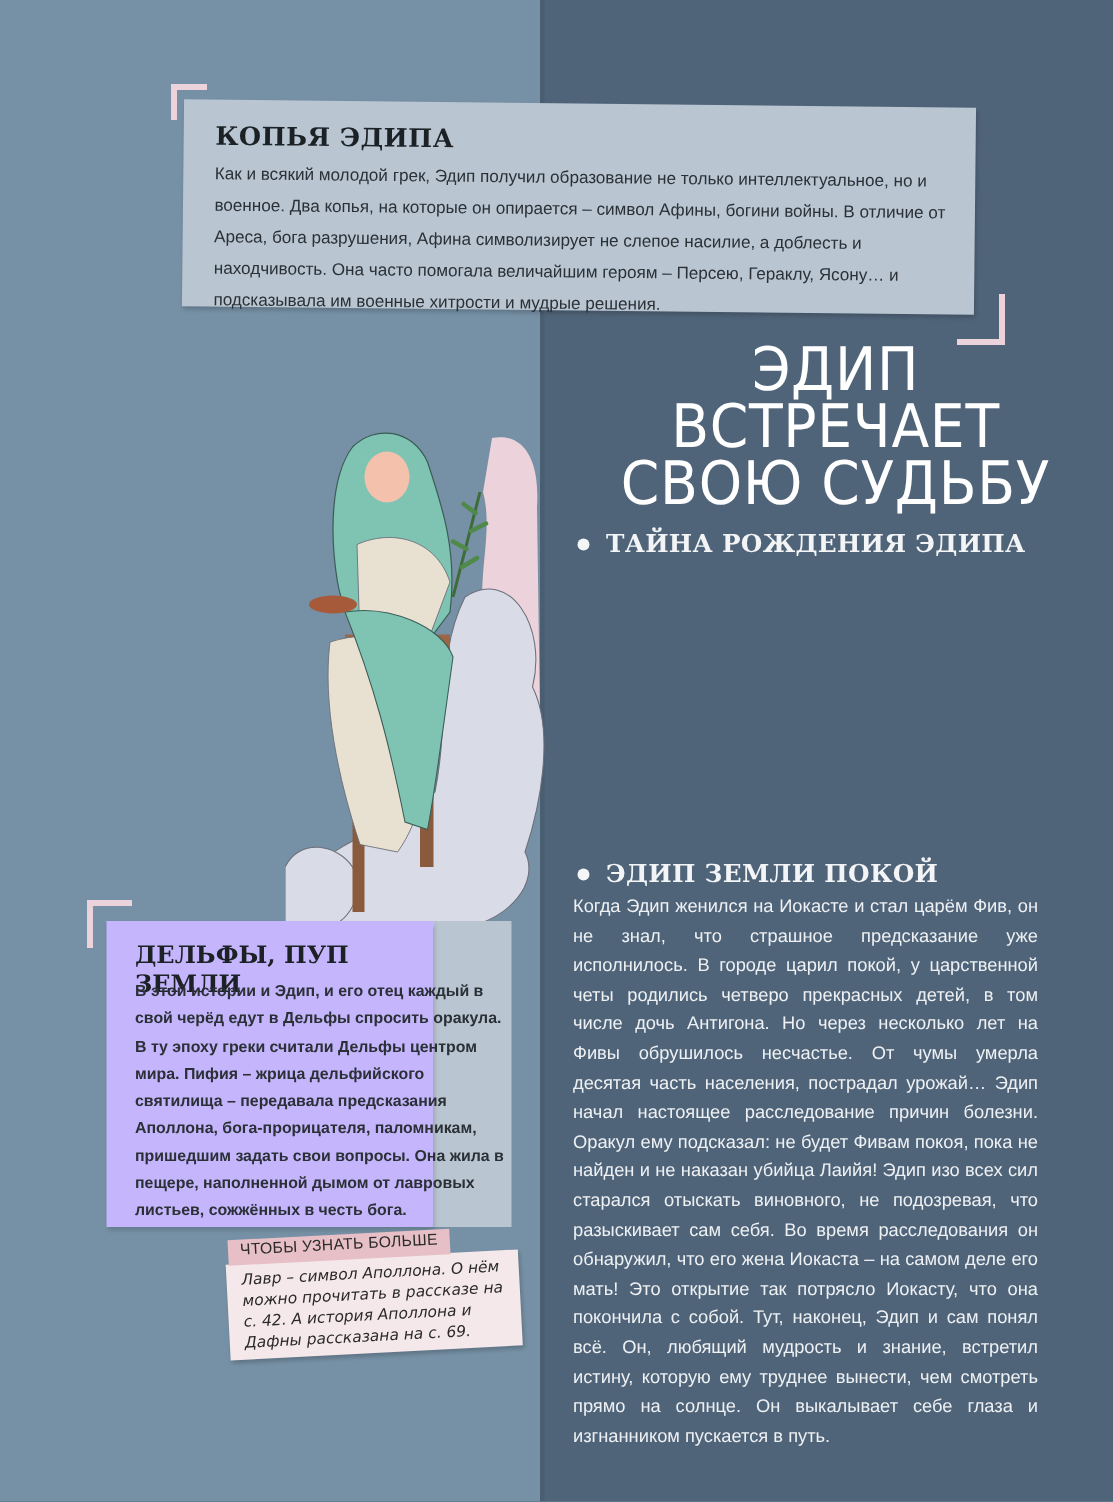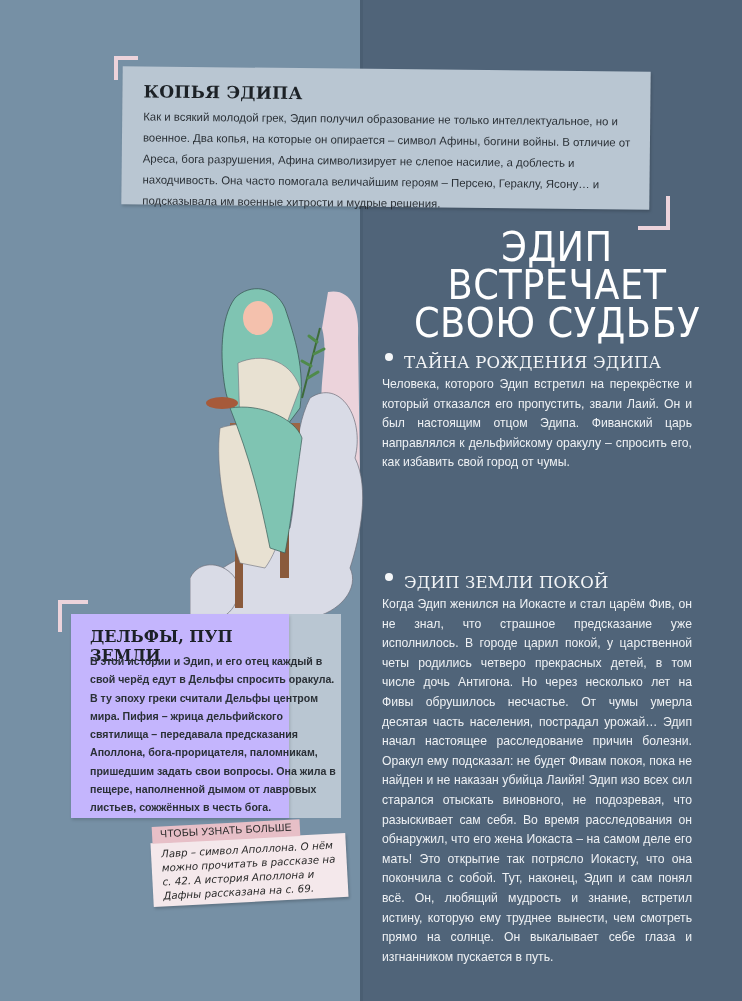--- a/index.html
+++ b/index.html
@@ -20,22 +20,22 @@
   .box-top p { position: absolute; left: 21px; top: 40px; width: 500px; font-family: "Liberation Sans", sans-serif;
                font-size: 11.4px; line-height: 21px; color: #2a3036; }
 
   
   .title { position: absolute; left: 372px; top: 228px; width: 370px; text-align: center;
            font-family: "DejaVu Sans", sans-serif; font-weight: normal; color: #ffffff;
            font-size: 40px; line-height: 38px; letter-spacing: 0.5px; transform: scaleX(0.92); }
 
   
   .section { position: absolute; left: 382px; width: 310px; }
-  .section h3 { font-family: "DejaVu Serif", serif; font-size: 16.5px; font-weight: normal; color: #f2f4f6;
-                letter-spacing: 0.2px; display: flex; align-items: flex-start; margin-bottom: 3px; }
+  .section h3 { font-family: "DejaVu Serif", serif; font-size: 16.5px; font-weight: bold; color: #f2f4f6;
+                letter-spacing: 0.2px; display: flex; align-items: center; margin-bottom: 3px; }
   .bullet { display: inline-block; width: 8px; height: 8px; border-radius: 50%; background: #f4f6f8; margin: 0 11px 0 3px; }
   .section p { font-family: "Liberation Sans", sans-serif; font-size: 12.2px; line-height: 19.6px; color: #eef1f4;
                text-align: justify; }
   .section p.last { text-align-last: left; }
 
   
   .illus { position: absolute; left: 190px; top: 278px; width: 175px; height: 345px; }
 
   
   .box-delphi { position: absolute; left: 71px; top: 614px; width: 218px; height: 204px; background: #c4b5fd;
@@ -75,21 +75,20 @@
   <div>ЭДИП</div>
   <div>ВСТРЕЧАЕТ</div>
   <div>СВОЮ СУДЬБУ</div>
 </div>
 
 <div class="section" style="top:353px;">
   <h3>
     <span class="bullet"></span>
     <span>ТАЙНА РОЖДЕНИЯ ЭДИПА</span>
   </h3>
-  <p>Человека, которого Эдип встретил на перекрёстке и который отказался его пропустить, звали Лаий. Он и был настоящим отцом Эдипа. Фиванский царь направлялся к дельфийскому оракулу – спросить его, как избавить свой город от чумы.</p>
 </div>
 
 <div class="section" style="top:573px;">
   <h3>
     <span class="bullet"></span>
     <span>ЭДИП ЗЕМЛИ ПОКОЙ</span>
   </h3>
   <p class="last">Когда Эдип женился на Иокасте и стал царём Фив, он не знал, что страшное предсказание уже исполнилось. В городе царил покой, у царственной четы родились четверо прекрасных детей, в том числе дочь Антигона. Но через несколько лет на Фивы обрушилось несчастье. От чумы умерла десятая часть населения, пострадал урожай… Эдип начал настоящее расследование причин болезни. Оракул ему подсказал: не будет Фивам покоя, пока не найден и не наказан убийца Лаийя! Эдип изо всех сил старался отыскать виновного, не подозревая, что разыскивает сам себя. Во время расследования он обнаружил, что его жена Иокаста – на самом деле его мать! Это открытие так потрясло Иокасту, что она покончила с собой. Тут, наконец, Эдип и сам понял всё. Он, любящий мудрость и знание, встретил истину, которую ему труднее вынести, чем смотреть прямо на солнце. Он выкалывает себе глаза и изгнанником пускается в путь.</p>
 </div>
 

